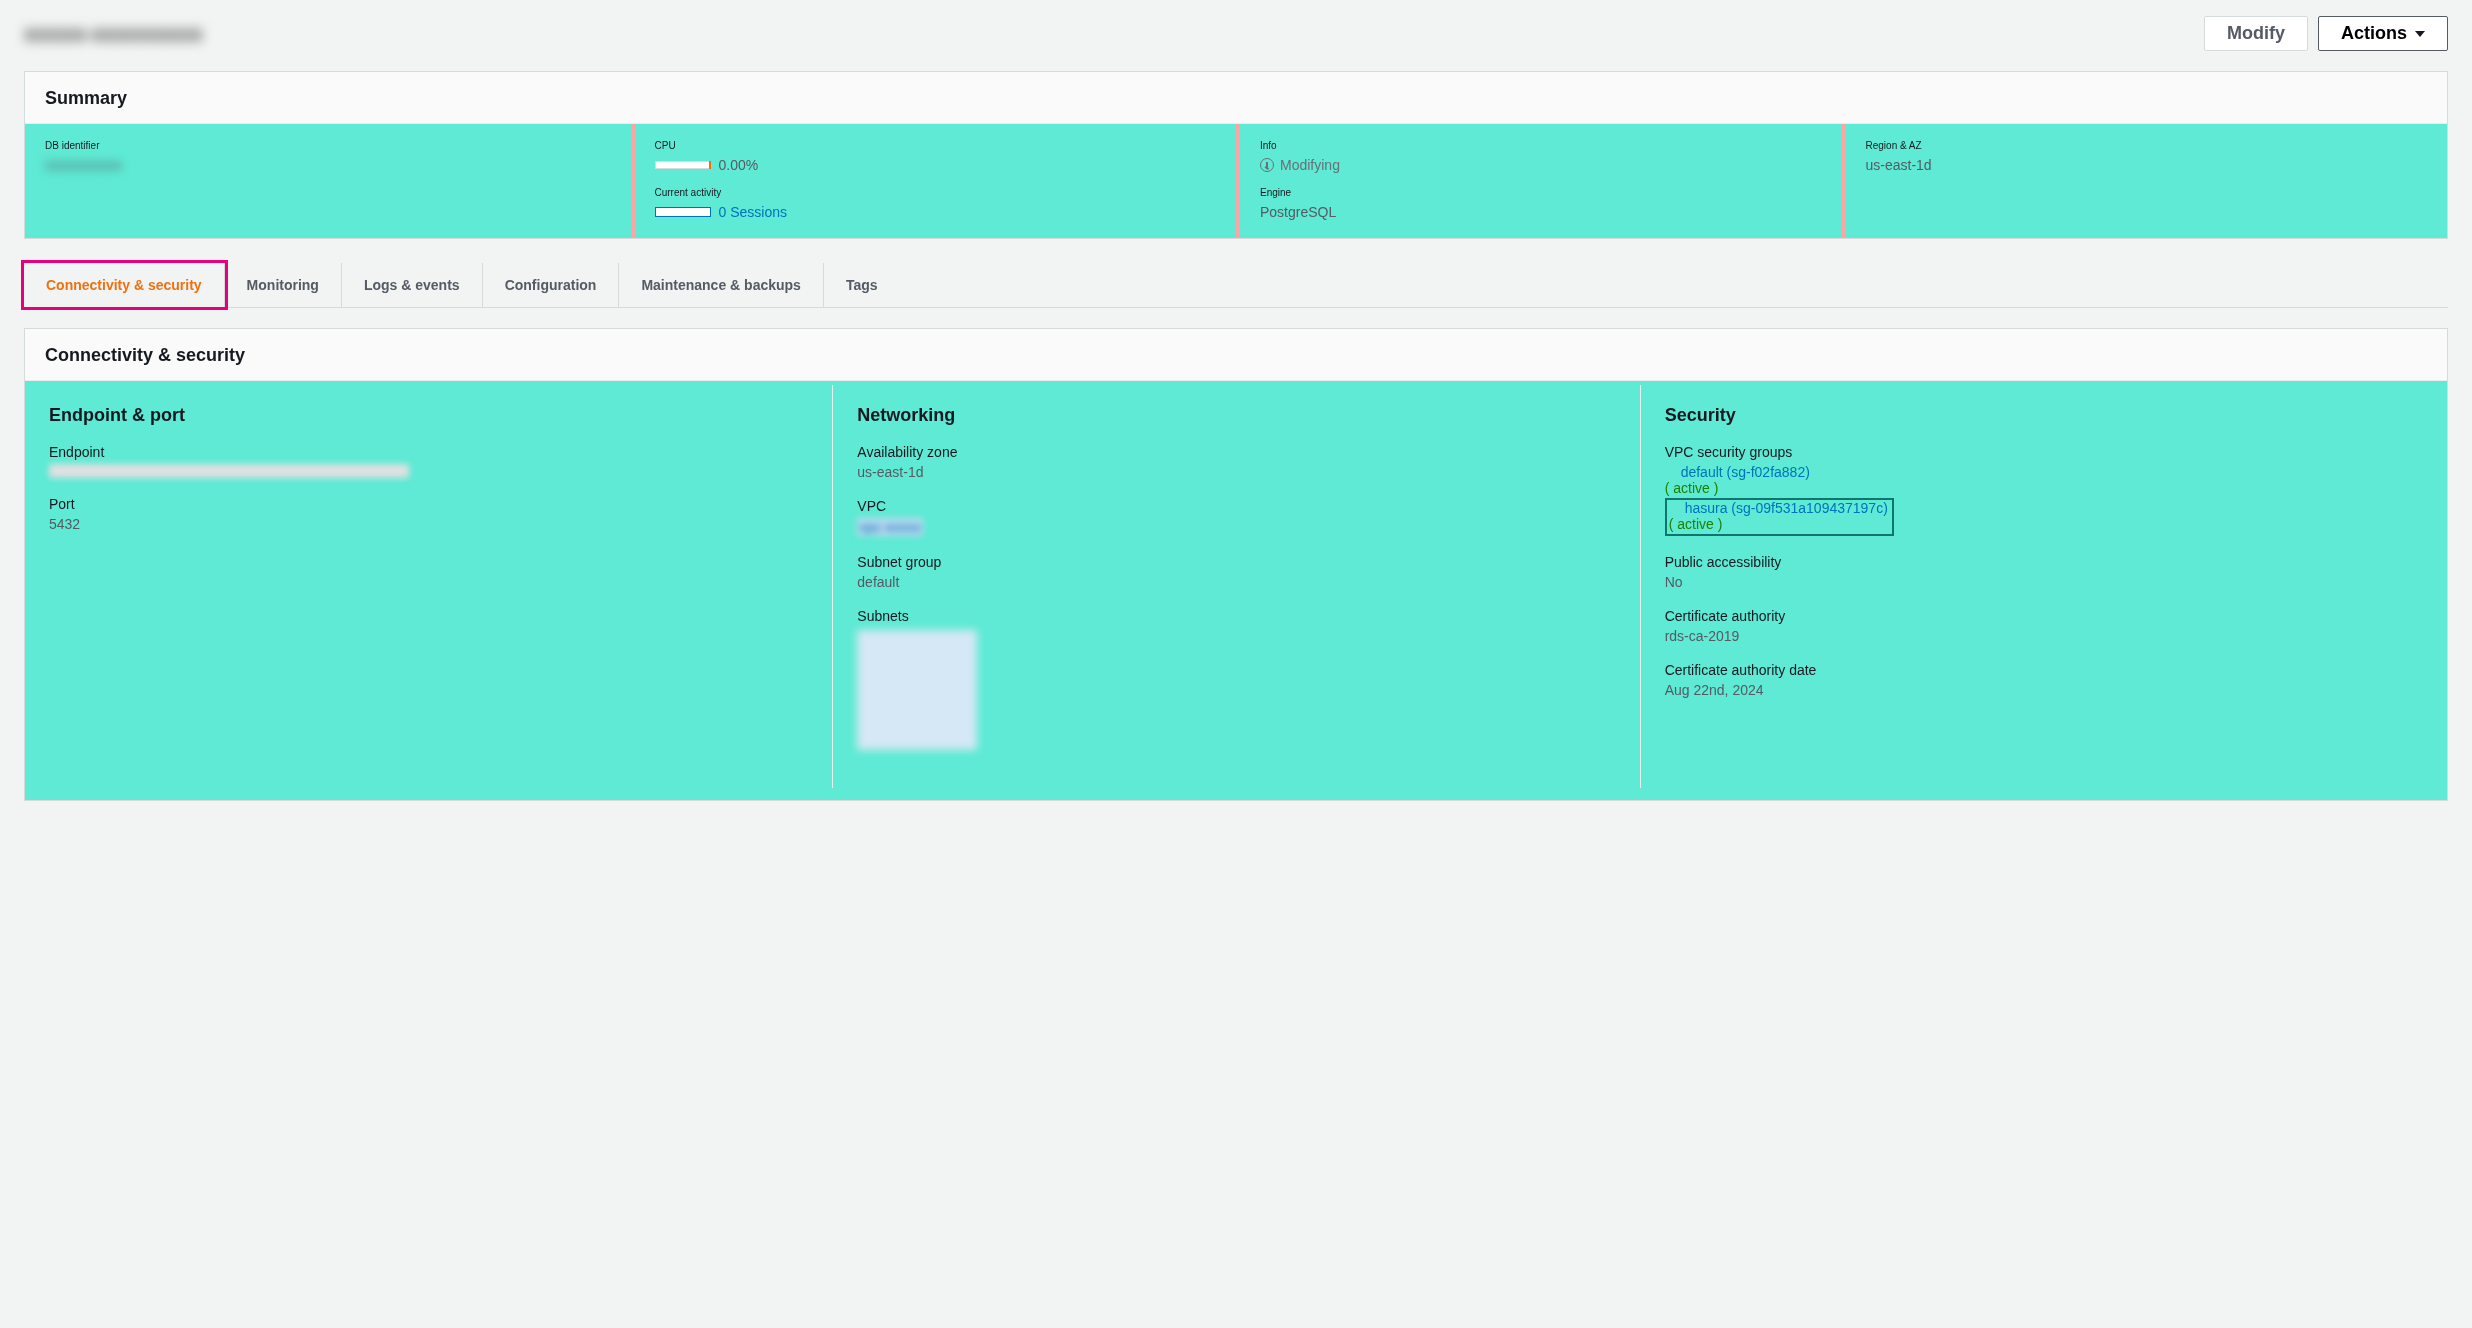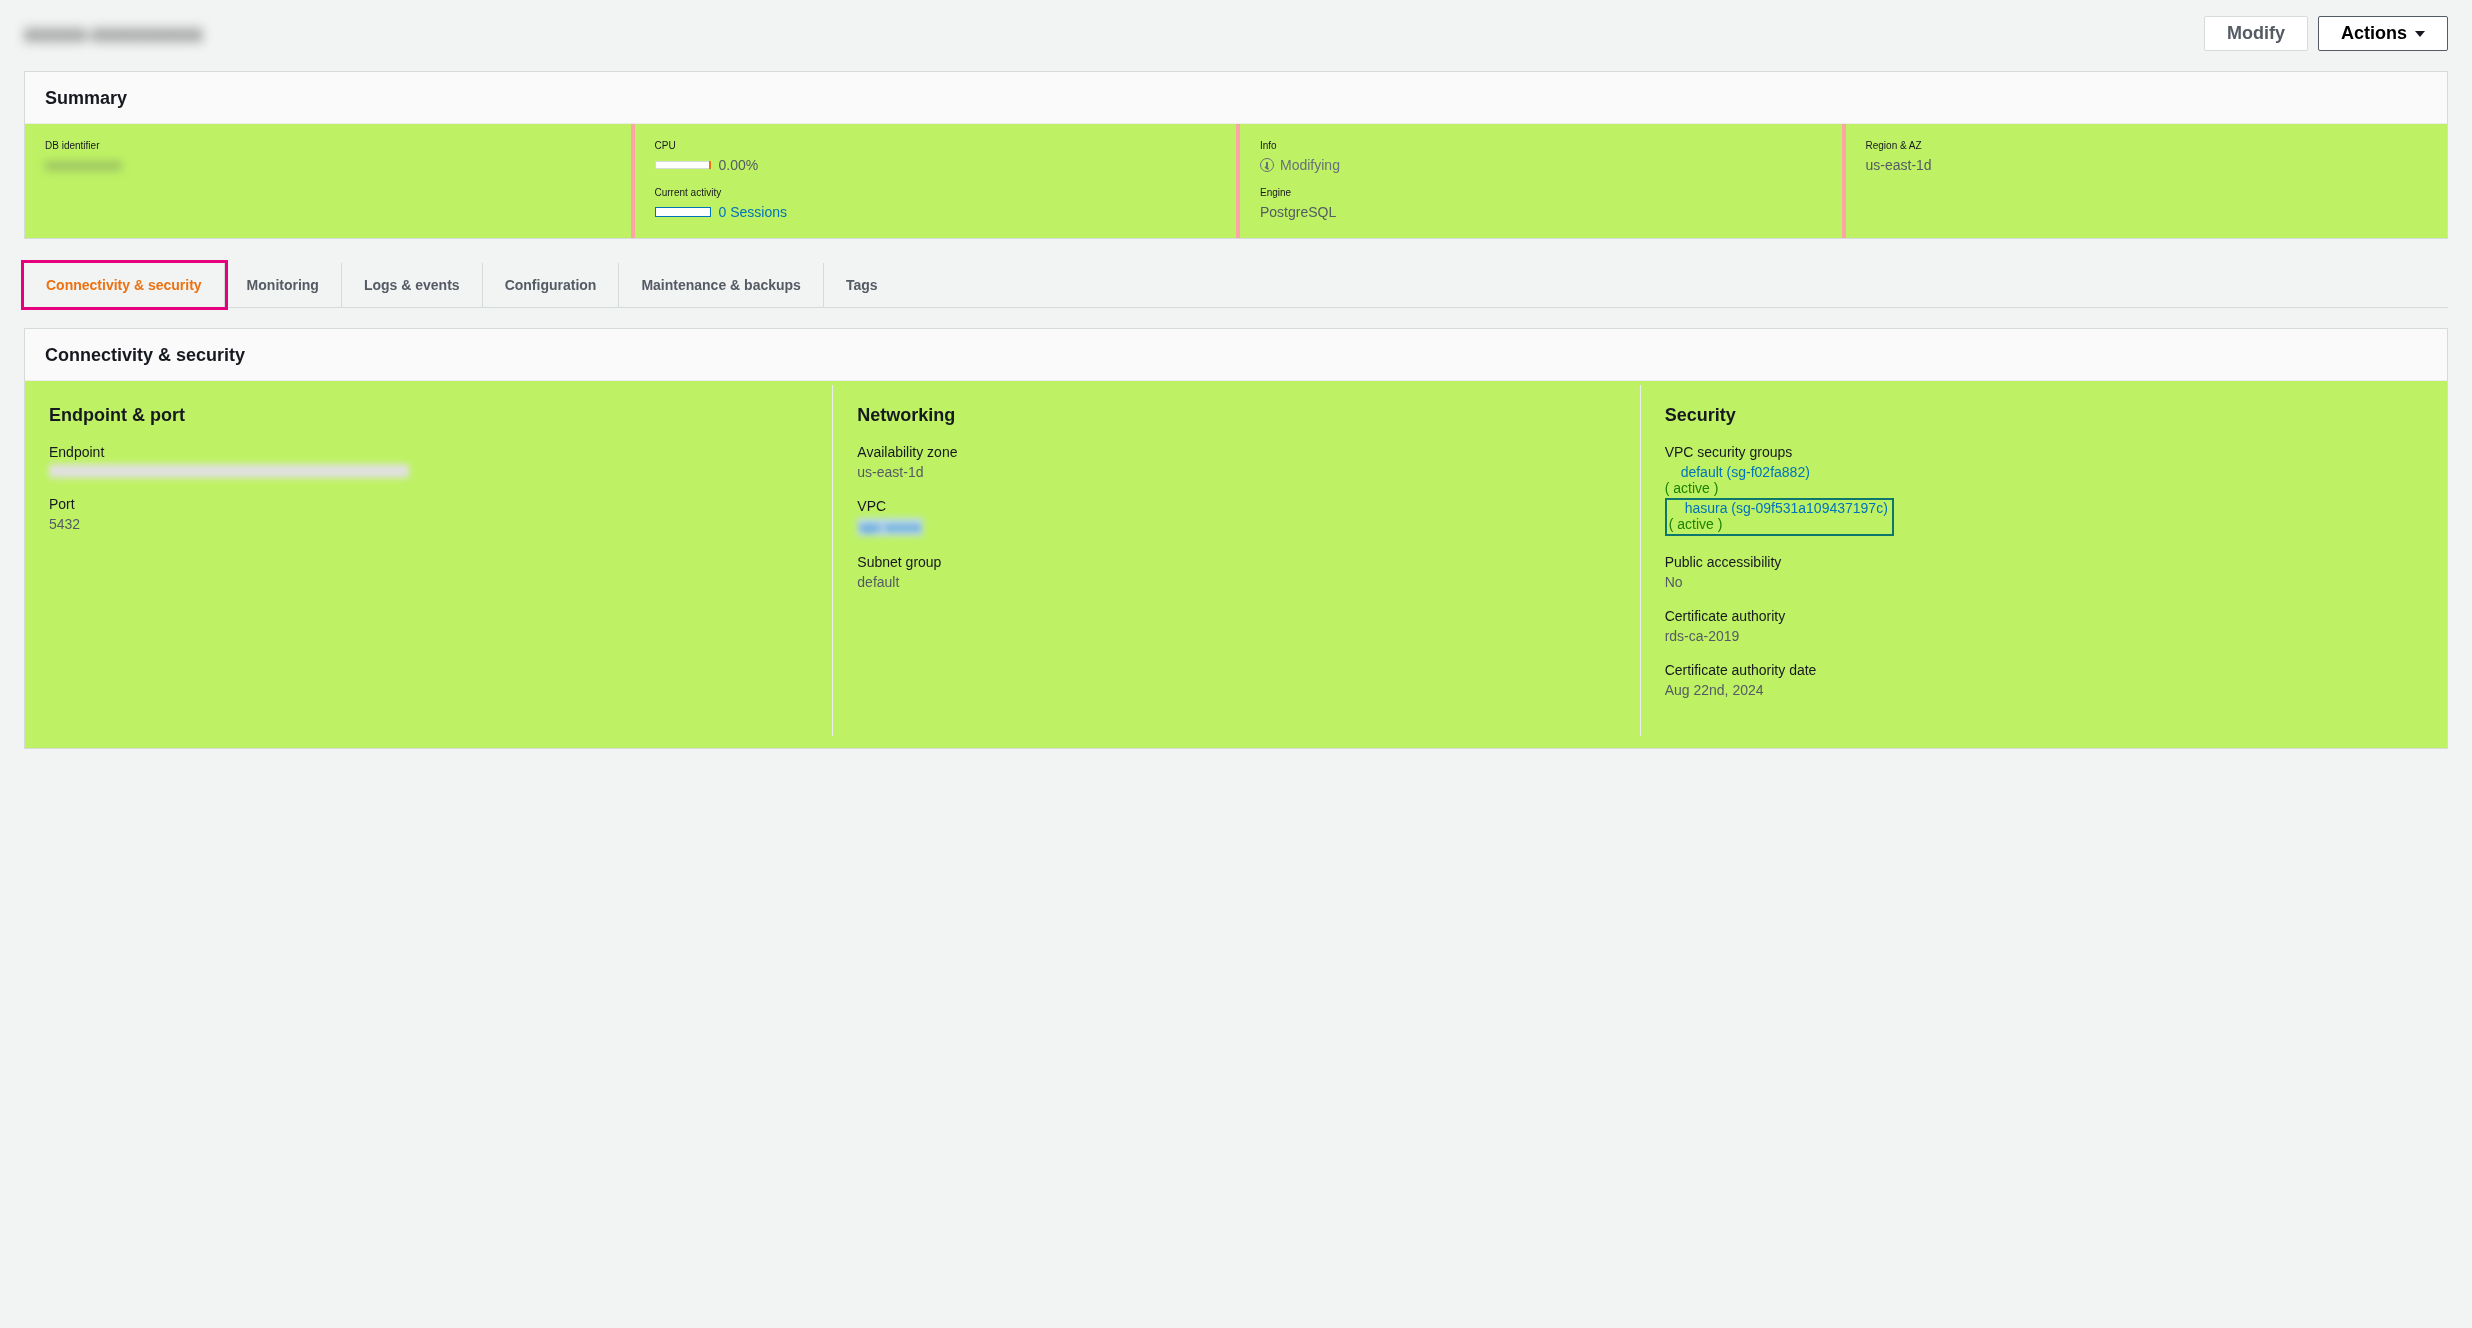--- a/index.html
+++ b/index.html
@@ -38,21 +38,21 @@
   }
   .btn.ghost { color: #545b64; border-color: #d5dbdb; }
   .btn .caret {
     width: 0; height: 0;
     border-left: 5px solid transparent;
     border-right: 5px solid transparent;
     border-top: 6px solid #16191f;
   }
   .panel {
     border: 1px solid #d5dbdb;
-    background: #bef264;
+    background: #5eead4;
     margin-bottom: 24px;
   }
   .panel-header {
     padding: 16px 20px 14px 20px;
     background: #fafafa;
     border-bottom: 1px solid #eaeded;
   }
   .panel-header h2 { font-size: 18px; font-weight: 700; }
   .summary-grid {
     display: grid;
@@ -256,20 +256,24 @@
         <div class="value">us-east-1d</div>
       </div>
       <div class="field">
         <div class="label">VPC</div>
         <div><span class="vpc-blur">vpc-xxxxx</span></div>
       </div>
       <div class="field">
         <div class="label">Subnet group</div>
         <div class="value">default</div>
       </div>
+      <div class="field">
+        <div class="label">Subnets</div>
+        <div class="subnets-blur"></div>
+      </div>
     </div>
 
     <div class="conn-col">
       <h3>Security</h3>
       <div class="field">
         <div class="label">VPC security groups</div>
         <div>
           <div><span class="sg-link">default (sg-f02fa882)</span></div>
           <div class="sg-status">( active )</div>
           <div class="sg-highlight">

